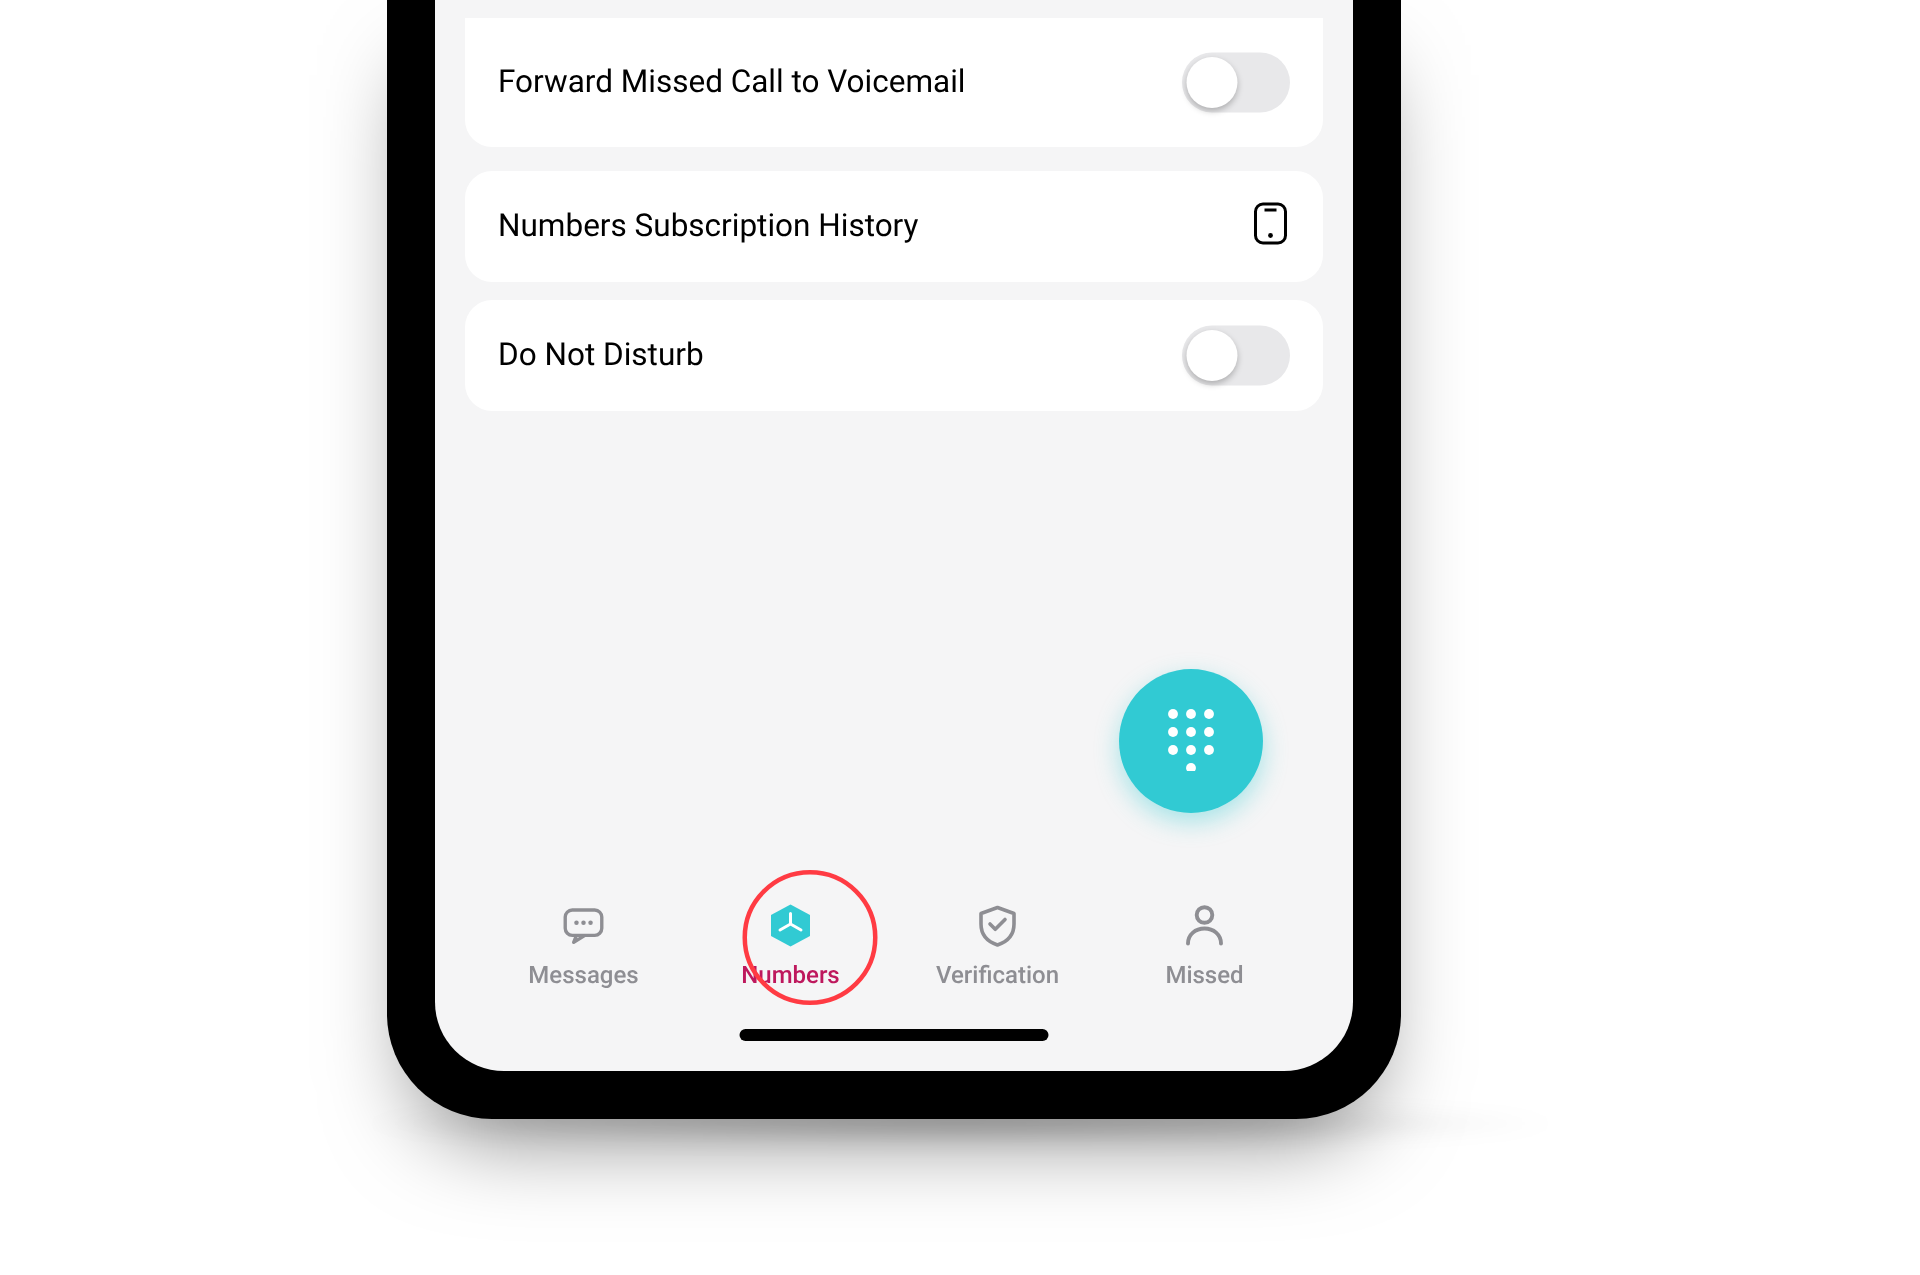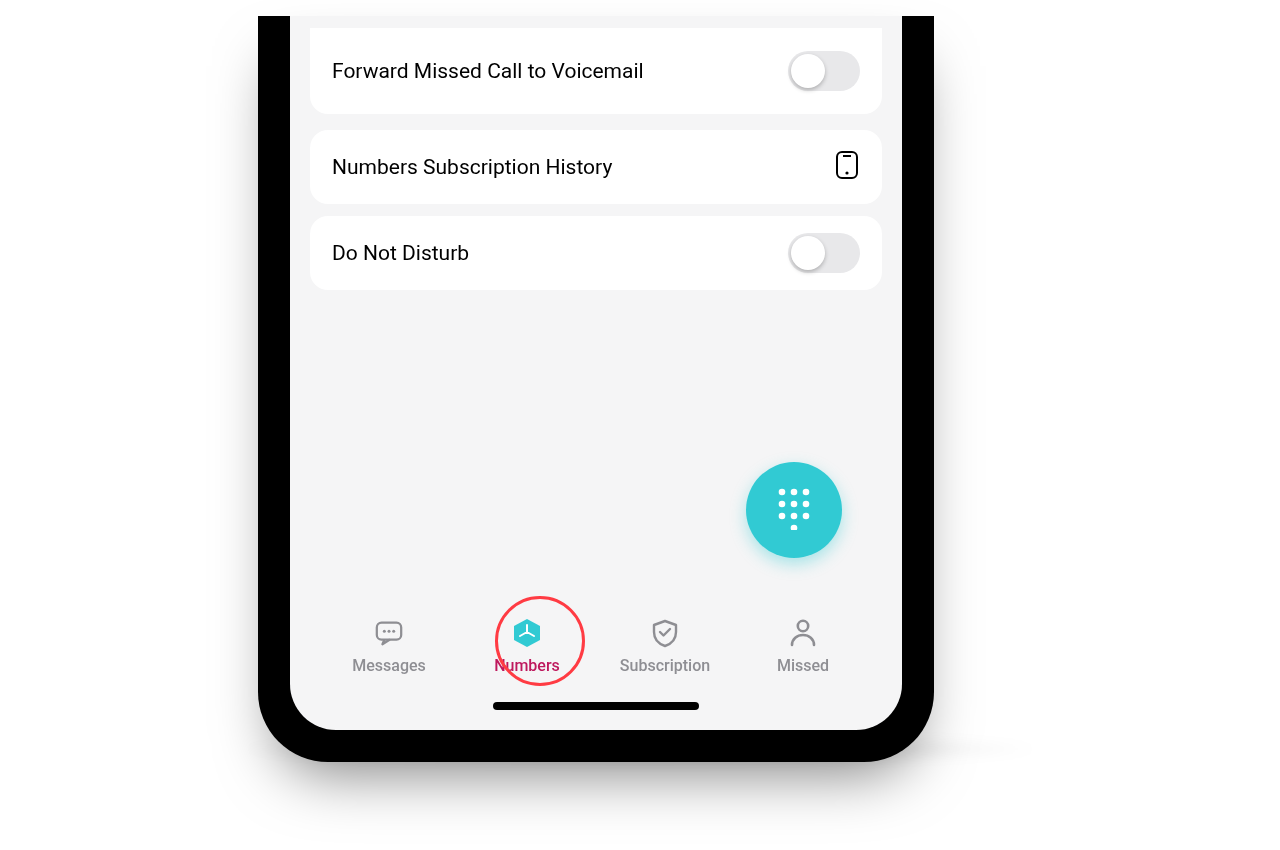--- a/index.html
+++ b/index.html
@@ -3,21 +3,21 @@
   <meta charset="utf-8">
   <style>
     * { margin:0; padding:0; box-sizing:border-box; -webkit-font-smoothing:antialiased; }
     body {
       width:1280px; height:850px; overflow:hidden;
       background:#ffffff;
       font-family:-apple-system, BlinkMacSystemFont, "Segoe UI", Roboto, Helvetica, Arial, sans-serif;
       position:relative;
     }
     .phone-wrap {
-      position:absolute; left:50%; top:16px; transform:translateX(-50%);
+      position:absolute; left:50%; top:0; transform:translateX(-50%);
       width:764px;
     }
     .phone-frame {
       position:relative;
       width:676px;
       height:746px;
       background:#000;
       border-radius:0 0 70px 70px;
       box-shadow:0 30px 60px -20px rgba(0,0,0,0.5);
     }
@@ -174,21 +174,21 @@
           <span class="tab-label">Numbers</span>
         </div>
 
         <div class="tab">
           <span class="tab-ico">
             <svg width="30" height="30" viewBox="0 0 30 30" fill="none" stroke="#8e8e93" stroke-width="2.4" stroke-linejoin="round">
               <path d="M15 3 L26 7 V14 C26 22 21 26 15 28 C9 26 4 22 4 14 V7 Z"></path>
               <path d="M10 14 l3.5 3.5 L20 11" stroke-linecap="round"></path>
             </svg>
           </span>
-          <span class="tab-label">Subscription</span>
+          <span class="tab-label">Verification</span>
         </div>
 
         <div class="tab">
           <span class="tab-ico">
             <svg width="28" height="30" viewBox="0 0 28 30" fill="none" stroke="#8e8e93" stroke-width="2.6" stroke-linecap="round">
               <circle cx="14" cy="8" r="5.2"></circle>
               <path d="M3 27c0-6 5-10 11-10s11 4 11 10"></path>
             </svg>
           </span>
           <span class="tab-label">Missed</span>

